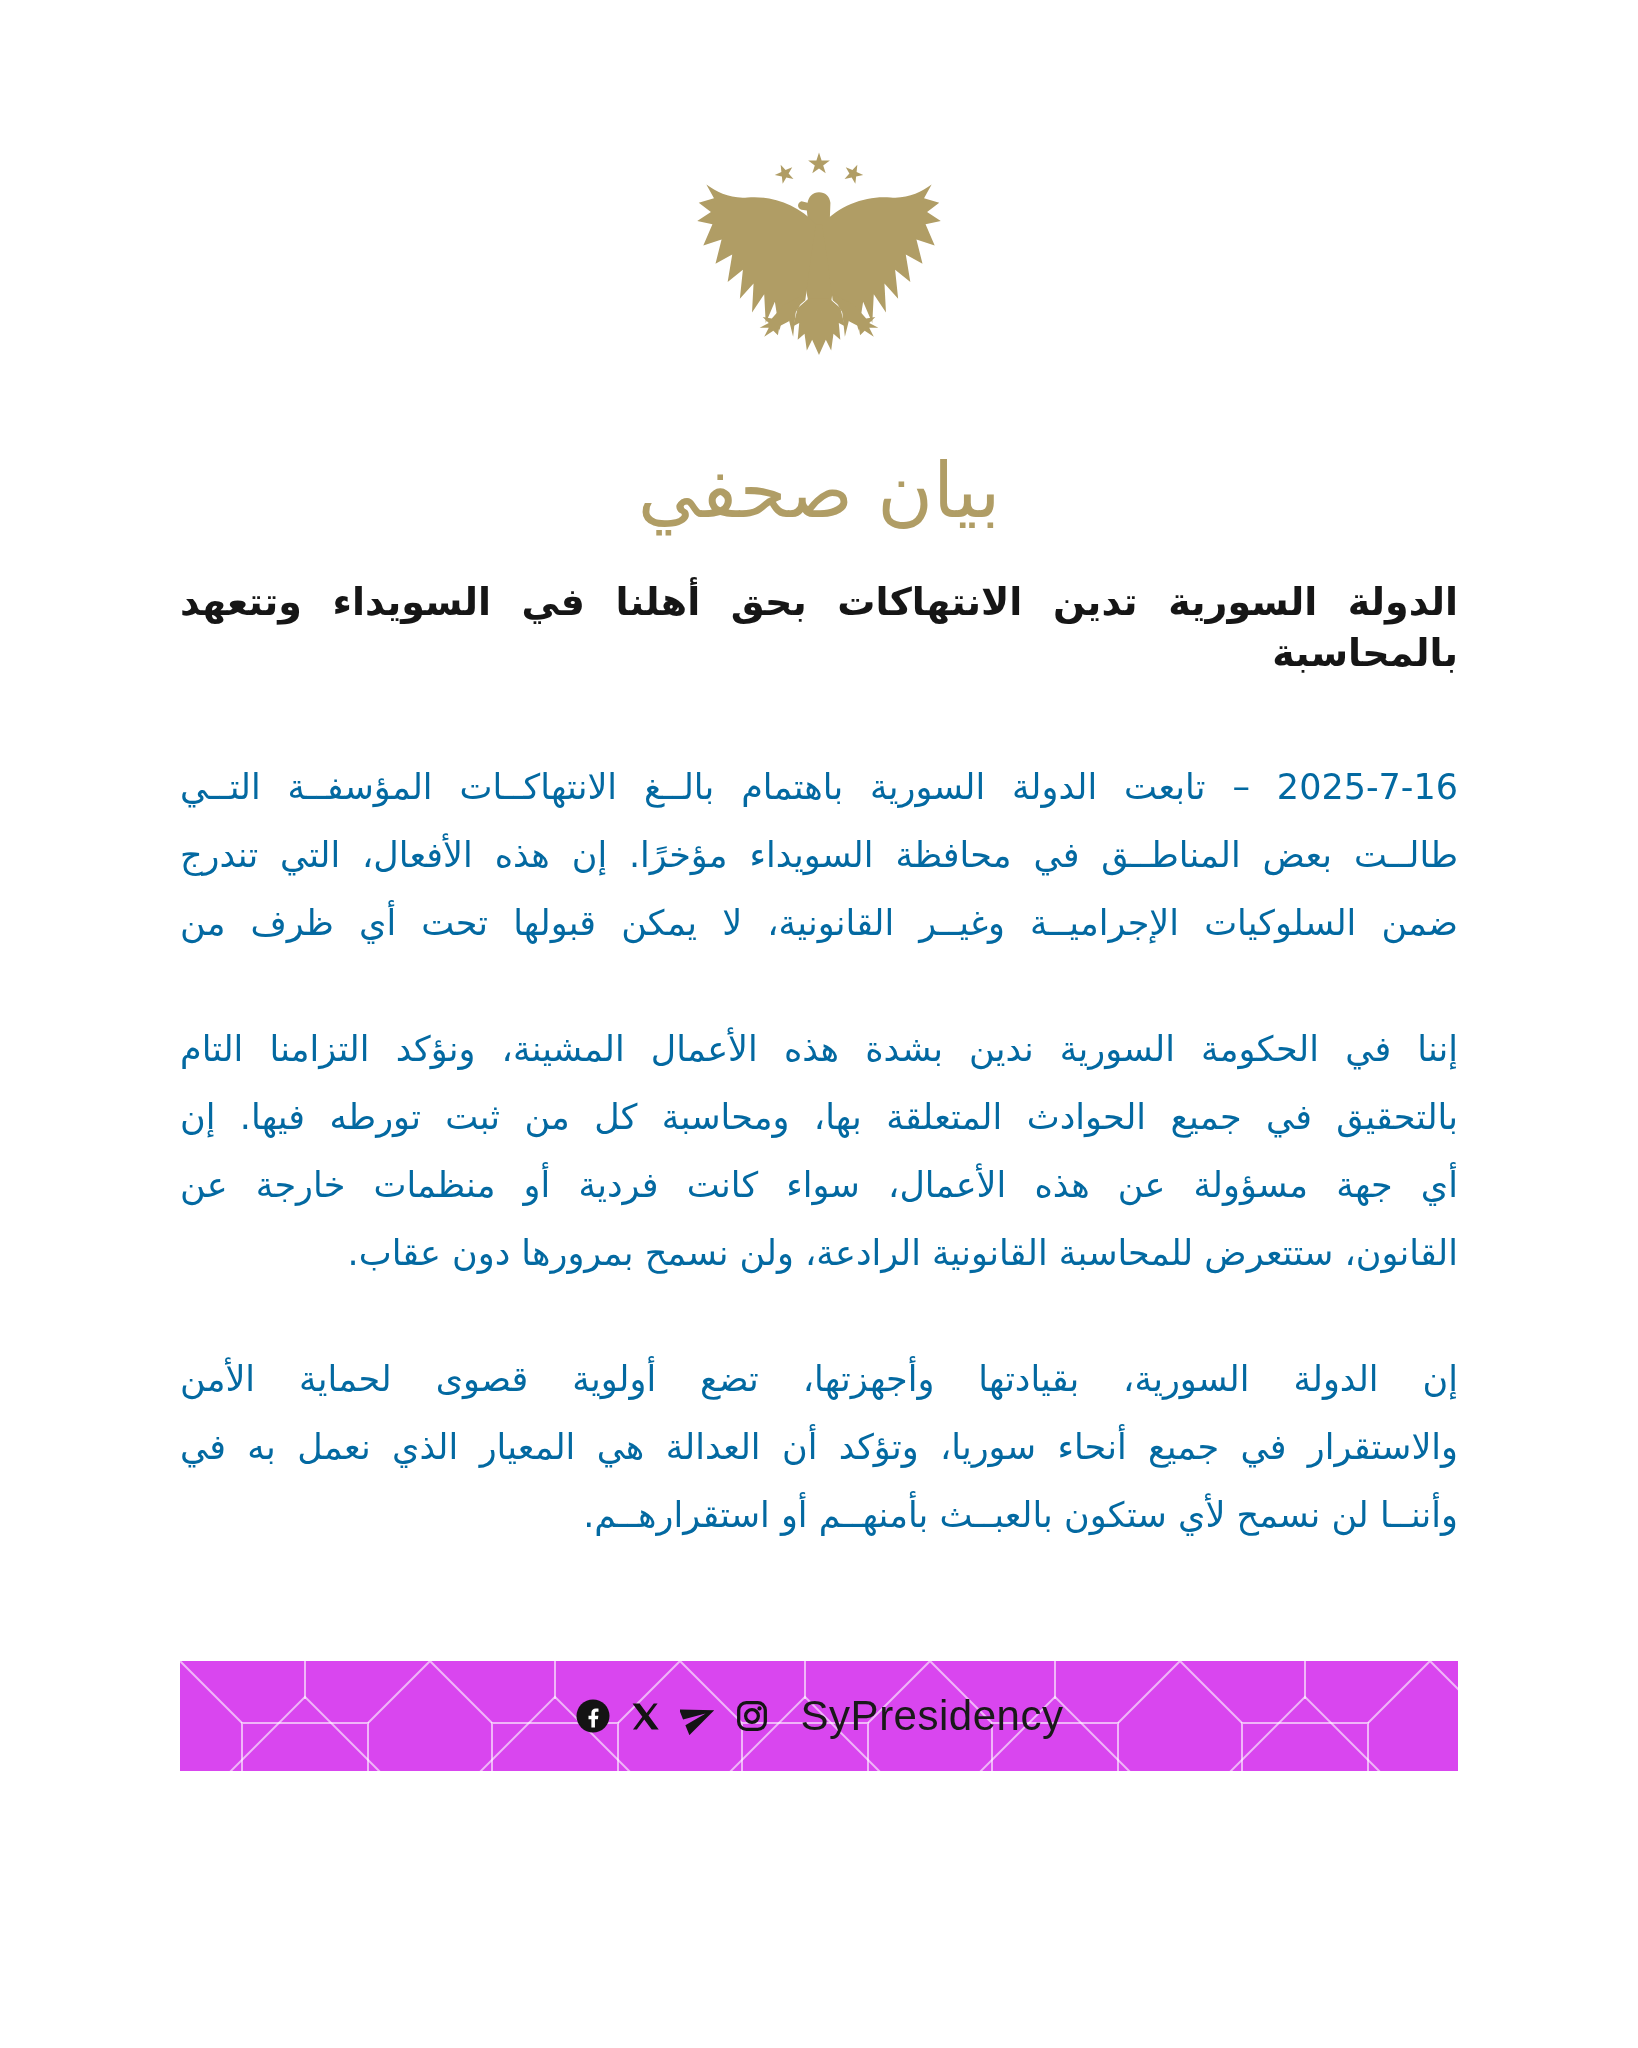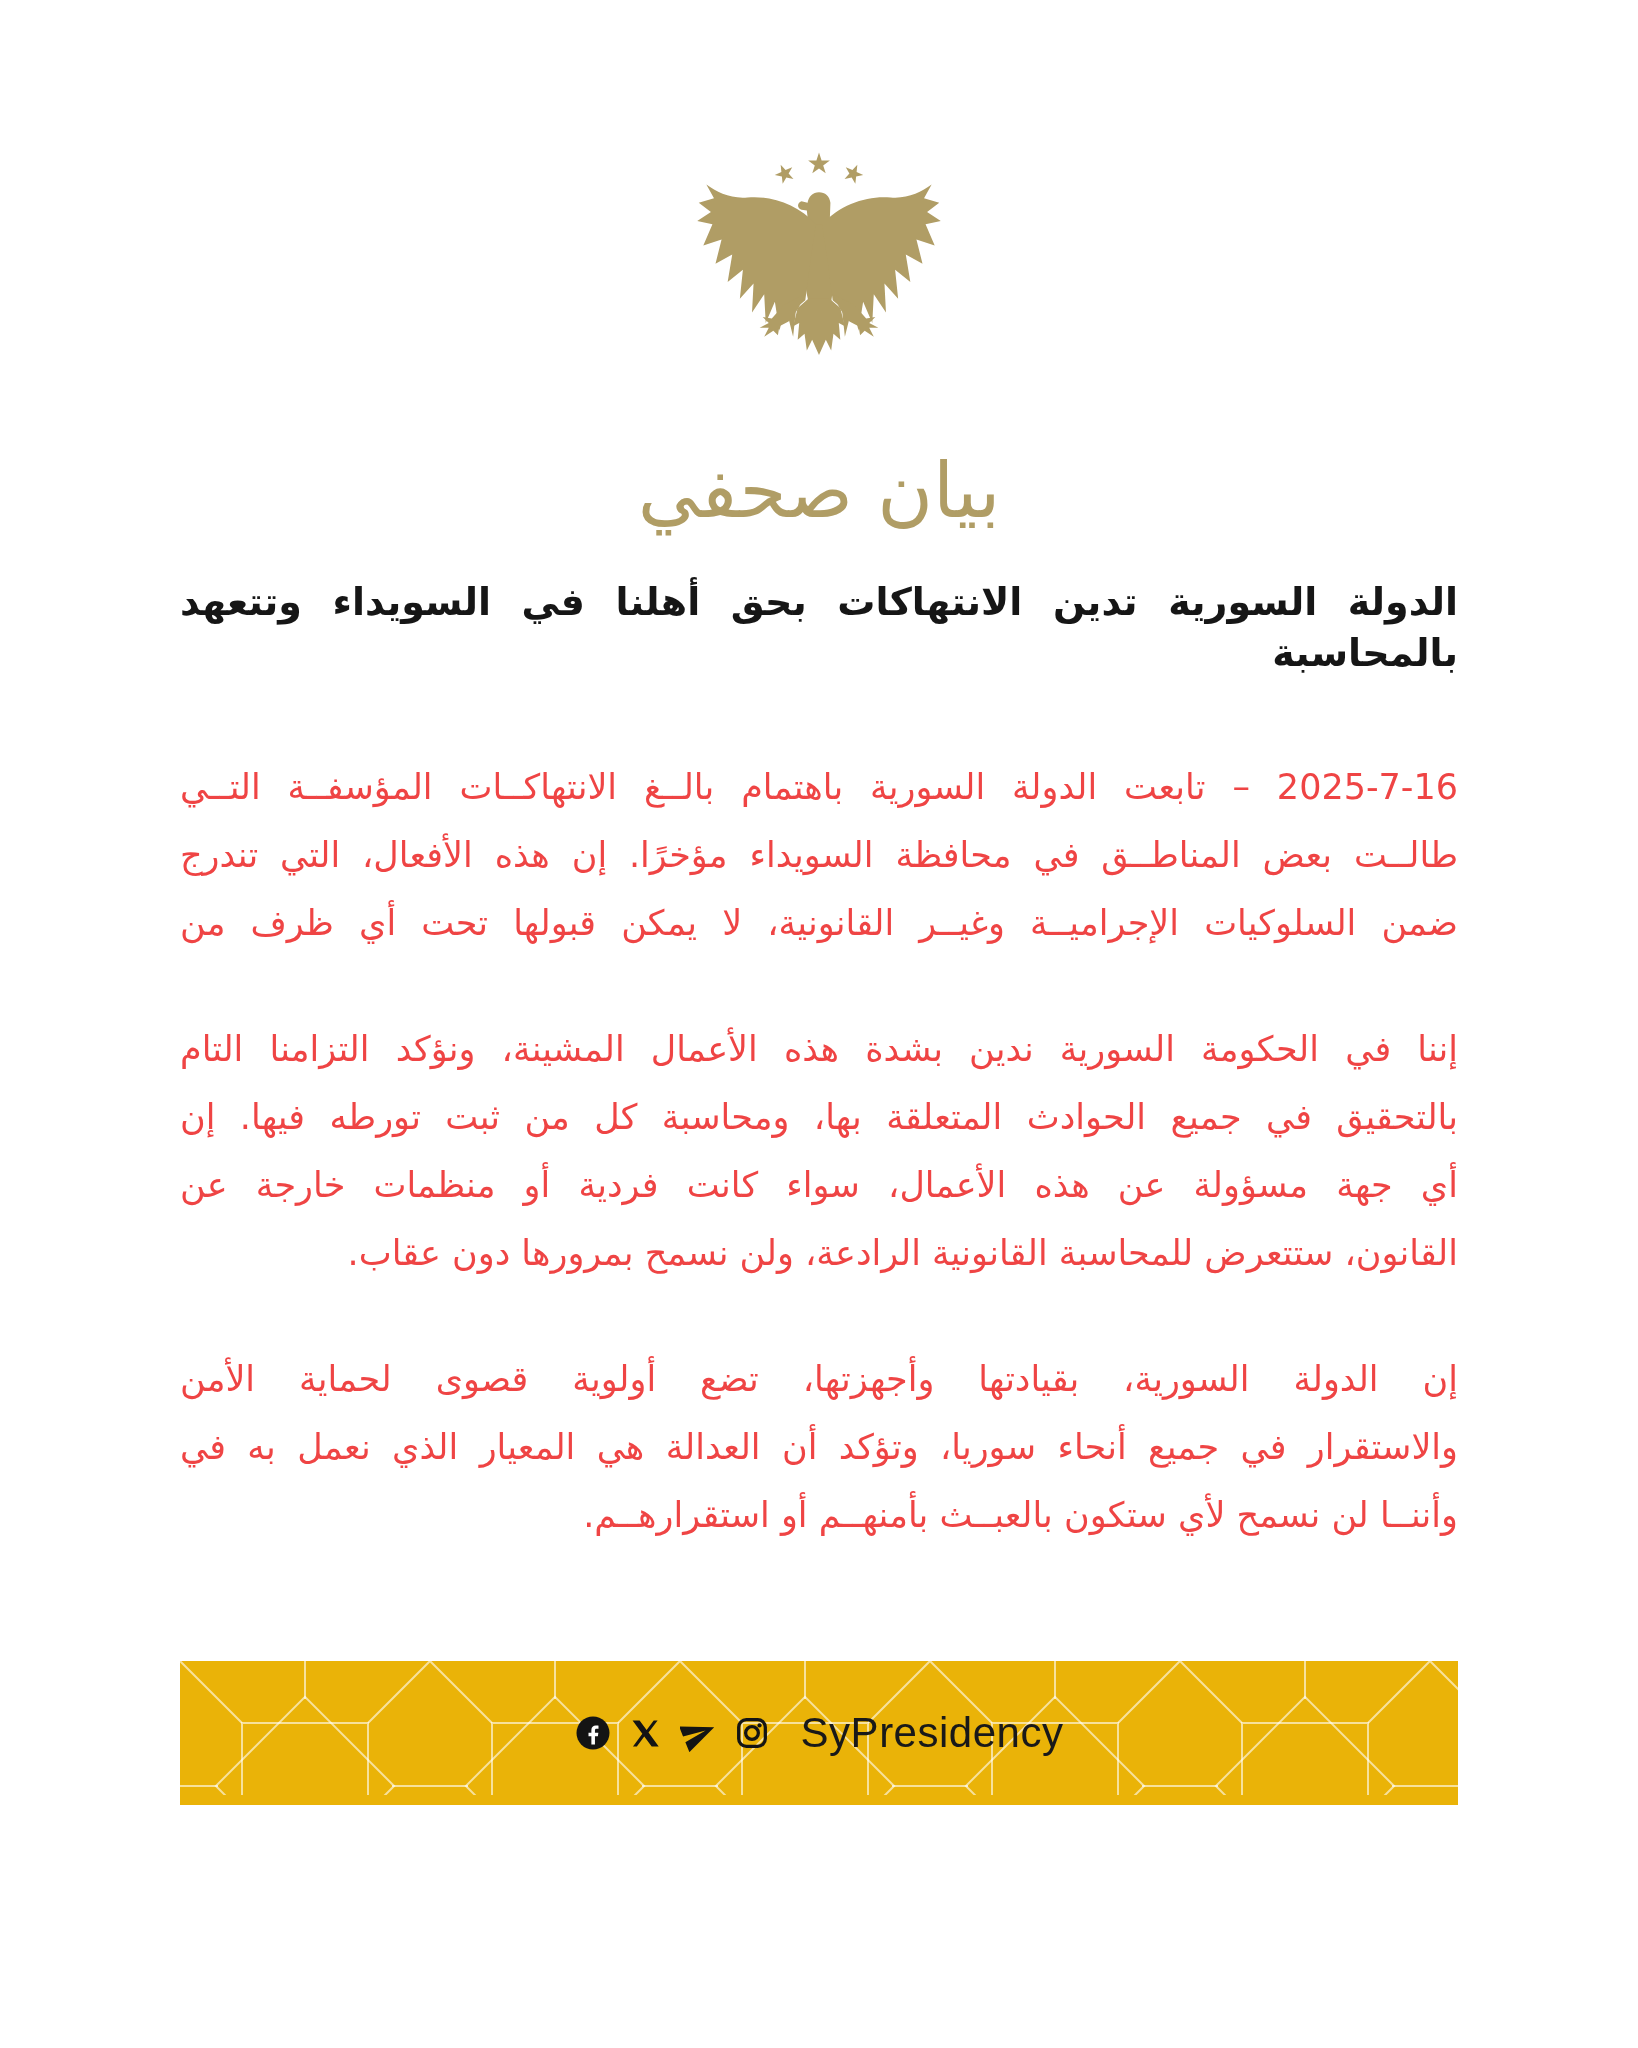--- a/index.html
+++ b/index.html
@@ -31,31 +31,31 @@
     color: #161616;
     text-align: justify;
     text-align-last: justify;
   }
   .body-copy { margin-top: 74px; }
   .para {
     margin: 0 180px;
     direction: rtl;
     font-size: 35px;
     line-height: 68px;
-    color: #ef4444;
+    color: #0369a1;
   }
   .para + .para { margin-top: 58px; }
   .para .line { text-align: justify; text-align-last: justify; }
   .para .line.last { text-align: right; text-align-last: right; }
 
   .footer-band {
     position: relative;
     margin: 112px auto 0 auto;
-    width: 1278px; height: 144px;
-    background: #eab308;
+    width: 1278px; height: 110px;
+    background: #d946ef;
     overflow: hidden;
     display: flex; align-items: center; justify-content: center;
   }
   .footer-pattern { position: absolute; left: 0; top: 0; width: 100%; height: 100%; }
   .footer-content {
     position: relative;
     display: flex; align-items: center;
     gap: 18px;
   }
   .social-icon { display: inline-flex; align-items: center; }

